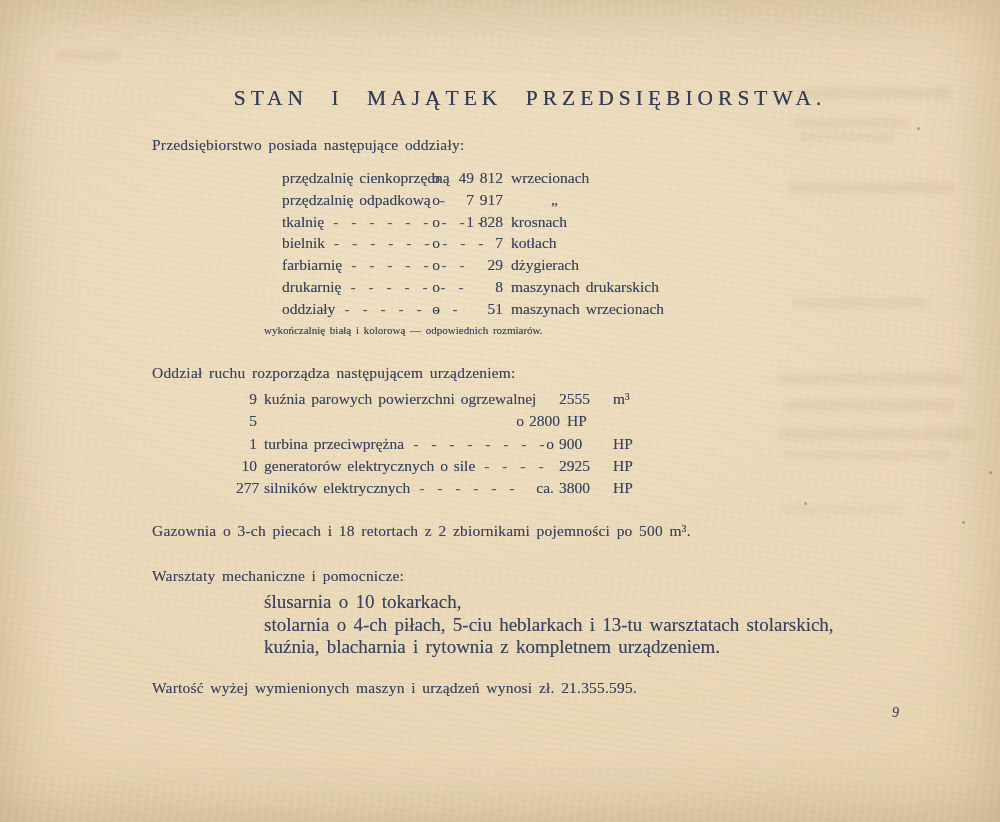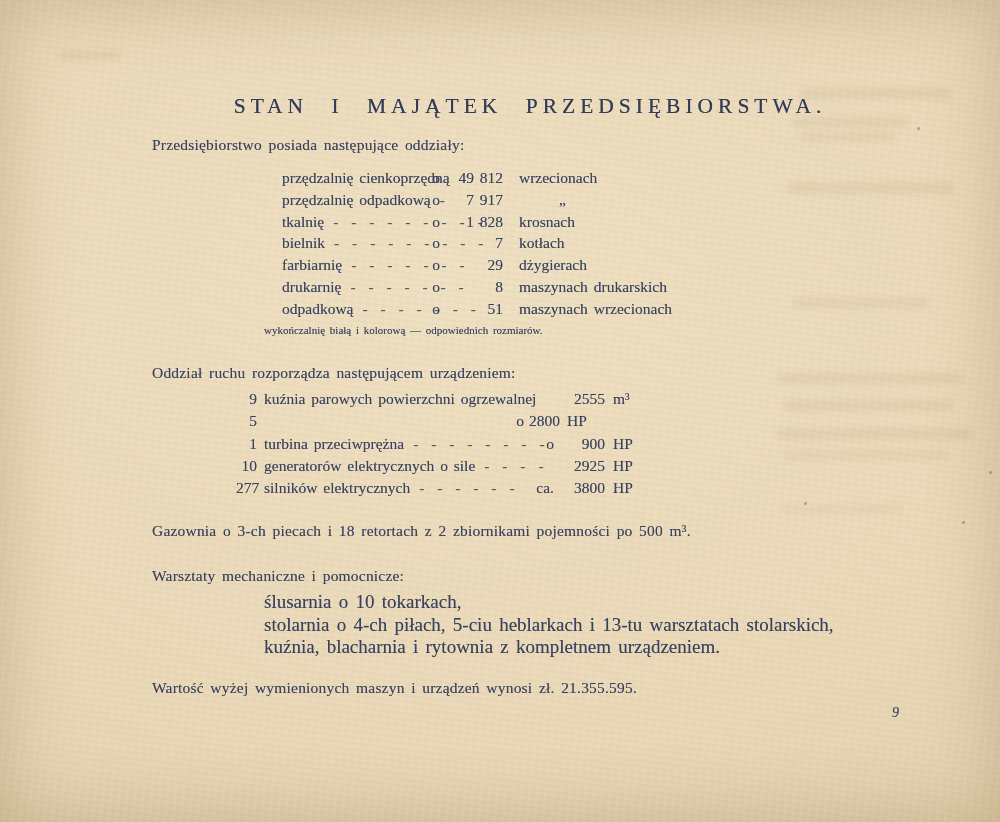--- a/index.html
+++ b/index.html
@@ -16,41 +16,40 @@
     background-image:
       repeating-linear-gradient(7deg, rgba(150,120,70,.035) 0 2px, rgba(0,0,0,0) 2px 6px),
       repeating-linear-gradient(96deg, rgba(255,255,255,.05) 0 3px, rgba(0,0,0,0) 3px 8px);
   }
   .txt{position:absolute;font-size:15.5px;word-spacing:2.5px;letter-spacing:.2px;white-space:nowrap;
        text-shadow:0 0 .5px rgba(54,66,95,.45);}
   .title{
     position:absolute;top:86px;left:150px;width:760px;text-align:center;
     font-size:21.5px;letter-spacing:5px;word-spacing:13px;color:#303c59;
     text-shadow:0 0 .6px rgba(48,60,89,.7);
-    margin-top:8px;
   }
   
   .list1{position:absolute;top:167px;left:264px;width:510px;}
   .list1 .row{display:grid;grid-template-columns:163px 18px 58px auto;line-height:21.8px;
               font-size:15.5px;word-spacing:2px;text-shadow:0 0 .5px rgba(54,66,95,.45);}
   .list1 .c-name{white-space:nowrap;margin-left:18px;}
   .list1 .c-o{text-align:center;}
   .list1 .c-val{text-align:right;white-space:nowrap;}
-  .list1 .c-unit{padding-left:8px;white-space:nowrap;margin-left:8px;}
+  .list1 .c-unit{padding-left:8px;white-space:nowrap;}
   .list1 .c-unit.ditto{padding-left:48px;}
   .list1 .footer-line{line-height:21.8px;font-size:11px;word-spacing:2px;white-space:nowrap;
                       text-shadow:0 0 .5px rgba(54,66,95,.45);}
   
   .list2{position:absolute;top:388px;left:236px;width:440px;}
   .list2 .row{display:grid;grid-template-columns:21px 272px 30px 46px auto;line-height:22.3px;
               font-size:15.5px;word-spacing:2px;text-shadow:0 0 .5px rgba(54,66,95,.45);}
   .list2 .c-qty{text-align:right;}
   .list2 .c-name{padding-left:7px;white-space:nowrap;}
   .list2 .c-o{text-align:right;padding-right:5px;}
-  .list2 .c-val{text-align:right;}
+  .list2 .c-val{}
   .list2 .c-unit{padding-left:8px;}
   
   .list3{position:absolute;top:591px;left:264px;}
   .list3 .line{line-height:22.5px;font-size:19px;word-spacing:2.5px;white-space:nowrap;
                text-shadow:0 0 .5px rgba(54,66,95,.45);}
   .dashes{margin-left:9px;letter-spacing:1px;word-spacing:7px;color:#46527040;
           color:rgba(54,66,95,.75);}
   .pagenum{position:absolute;top:705px;left:892px;font-style:italic;font-size:14px;
            color:#3b4763;text-shadow:0 0 .5px rgba(54,66,95,.5);}
   
@@ -113,21 +112,21 @@
       <span class="c-val">29</span>
       <span class="c-unit">dżygierach</span>
     </div>
     <div class="row">
       <span class="c-name"><span>drukarnię</span><span class="dashes">- - - - - - -</span></span>
       <span class="c-o">o</span>
       <span class="c-val">8</span>
       <span class="c-unit">maszynach drukarskich</span>
     </div>
     <div class="row">
-      <span class="c-name"><span>odpadkową</span><span class="dashes">- - - - - - -</span></span>
+      <span class="c-name"><span>oddziały</span><span class="dashes">- - - - - - -</span></span>
       <span class="c-o">o</span>
       <span class="c-val">51</span>
       <span class="c-unit">maszynach wrzecionach</span>
     </div>
     <div class="footer-line">wykończalnię białą i kolorową — odpowiednich rozmiarów.</div>
   </div>
 
   <div class="txt" style="top:364px;left:152px">Oddział ruchu rozporządza następującem urządzeniem:</div>
 
   <div class="list2">

